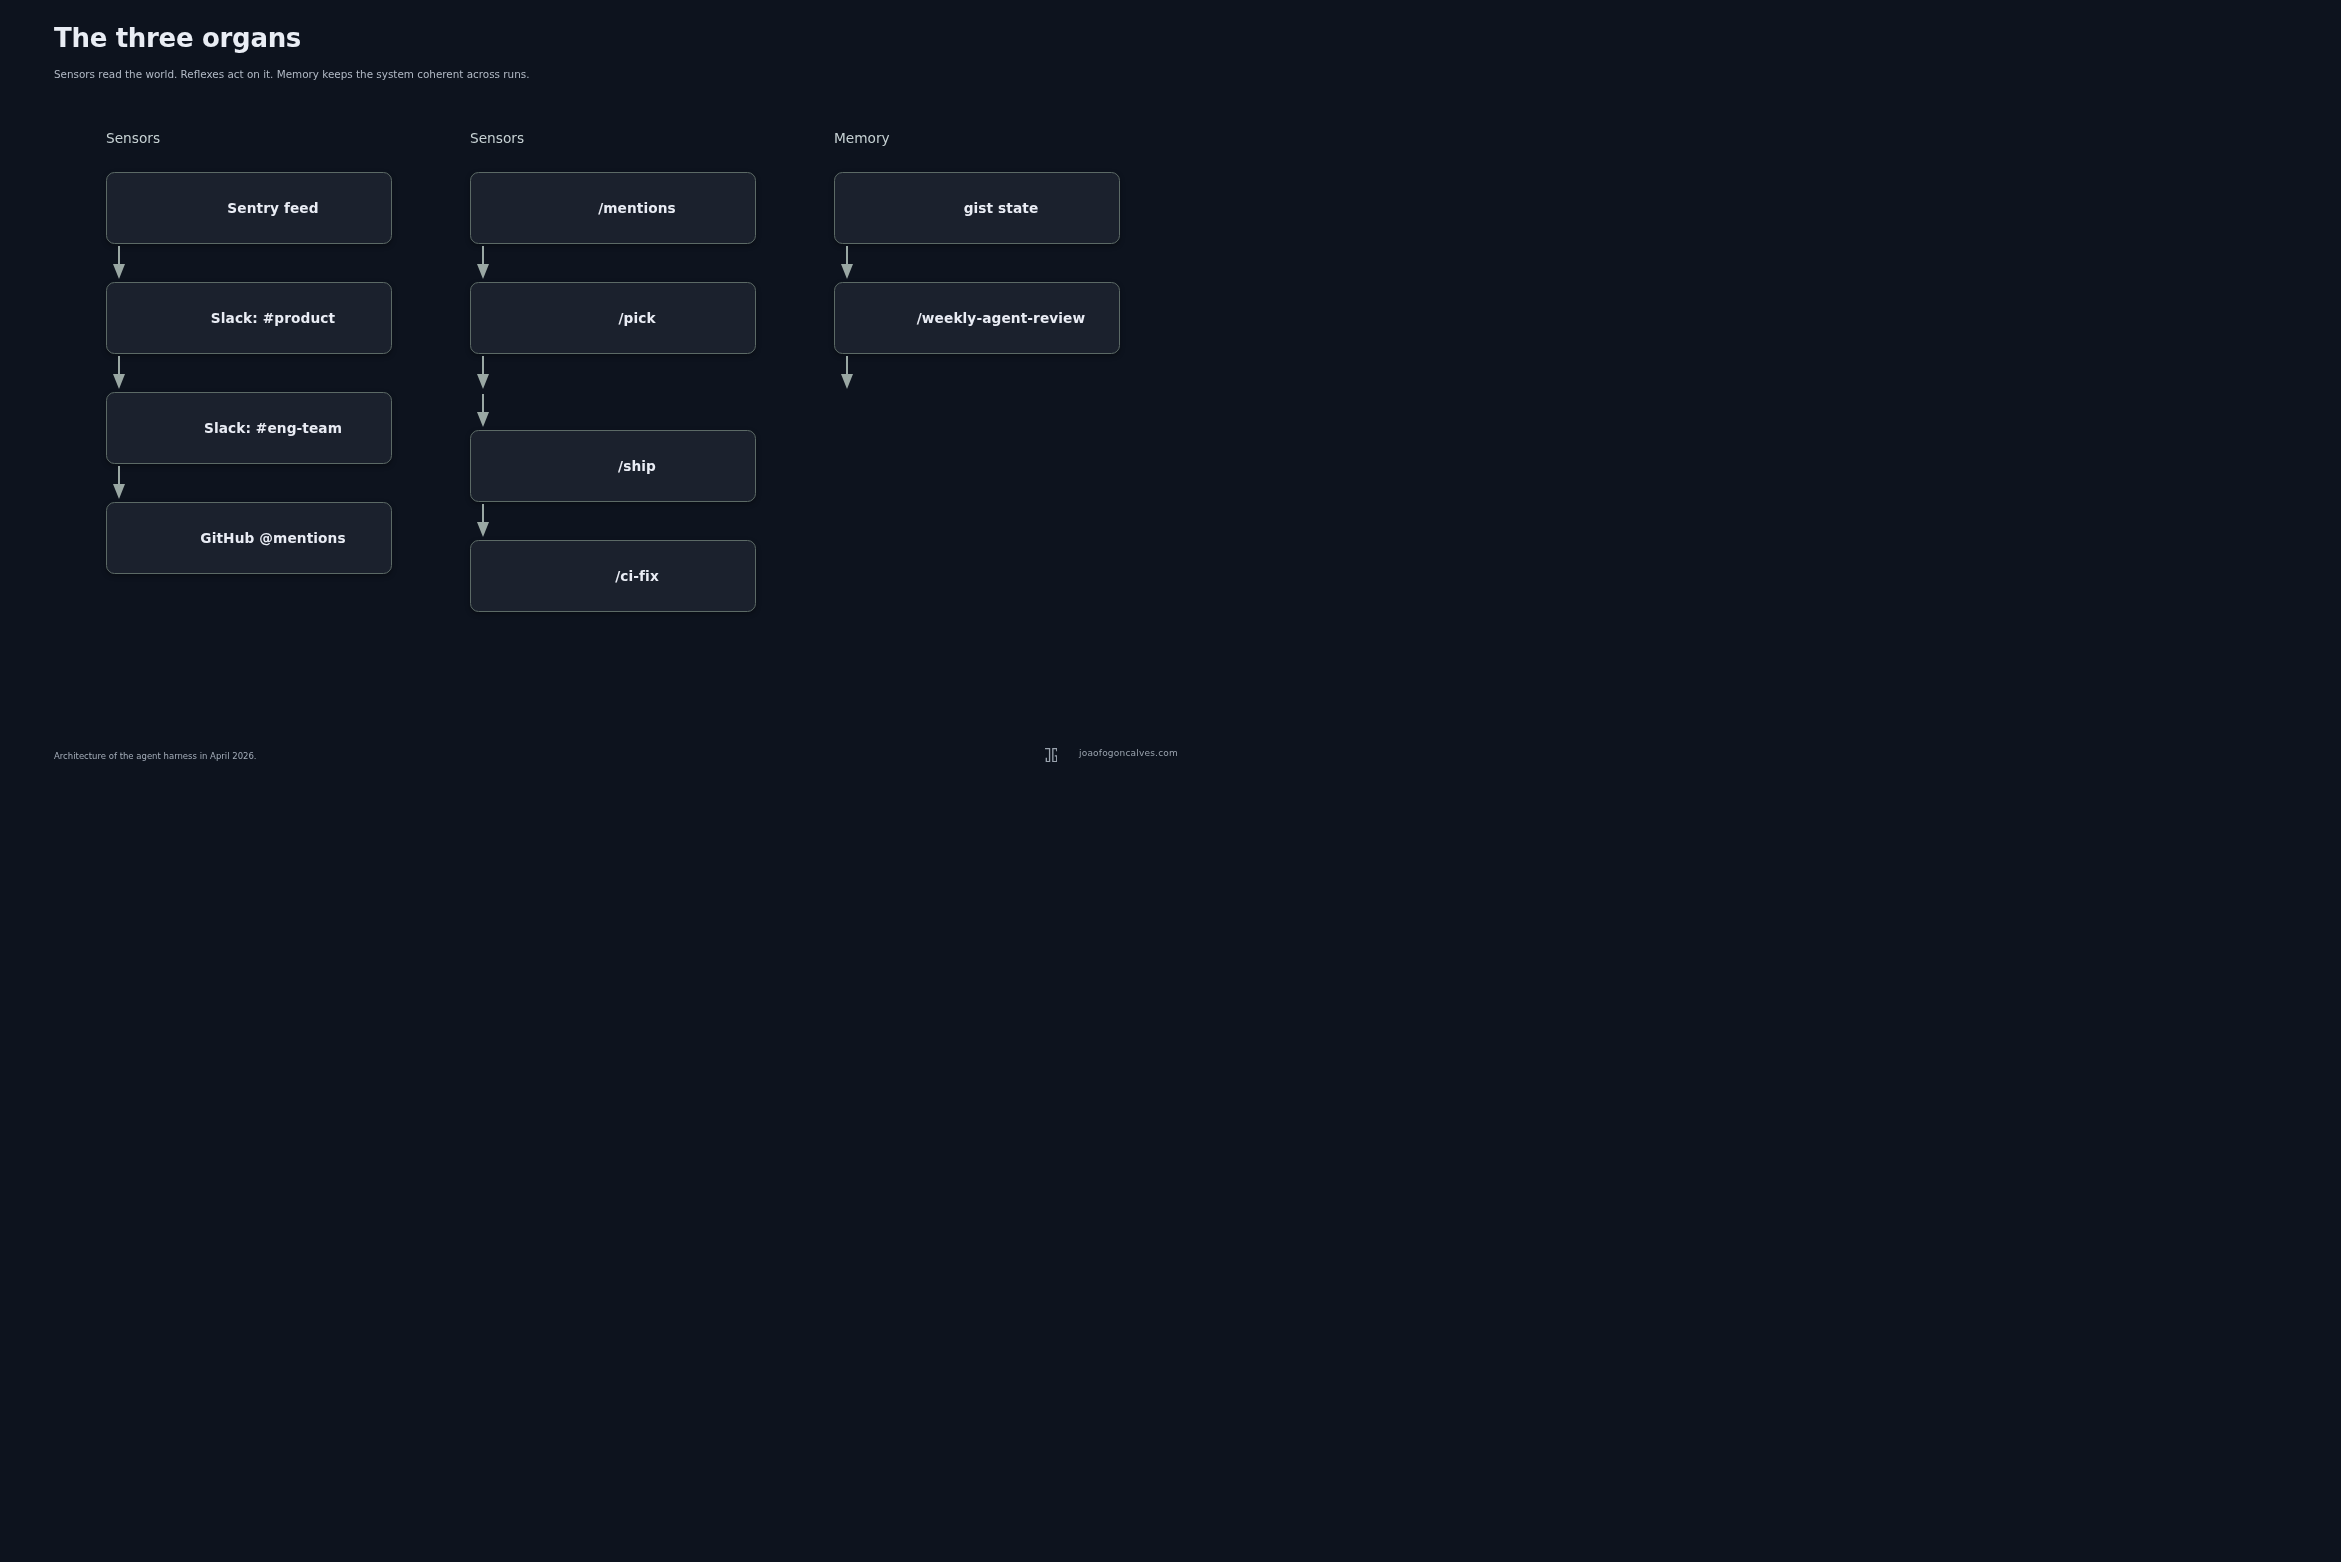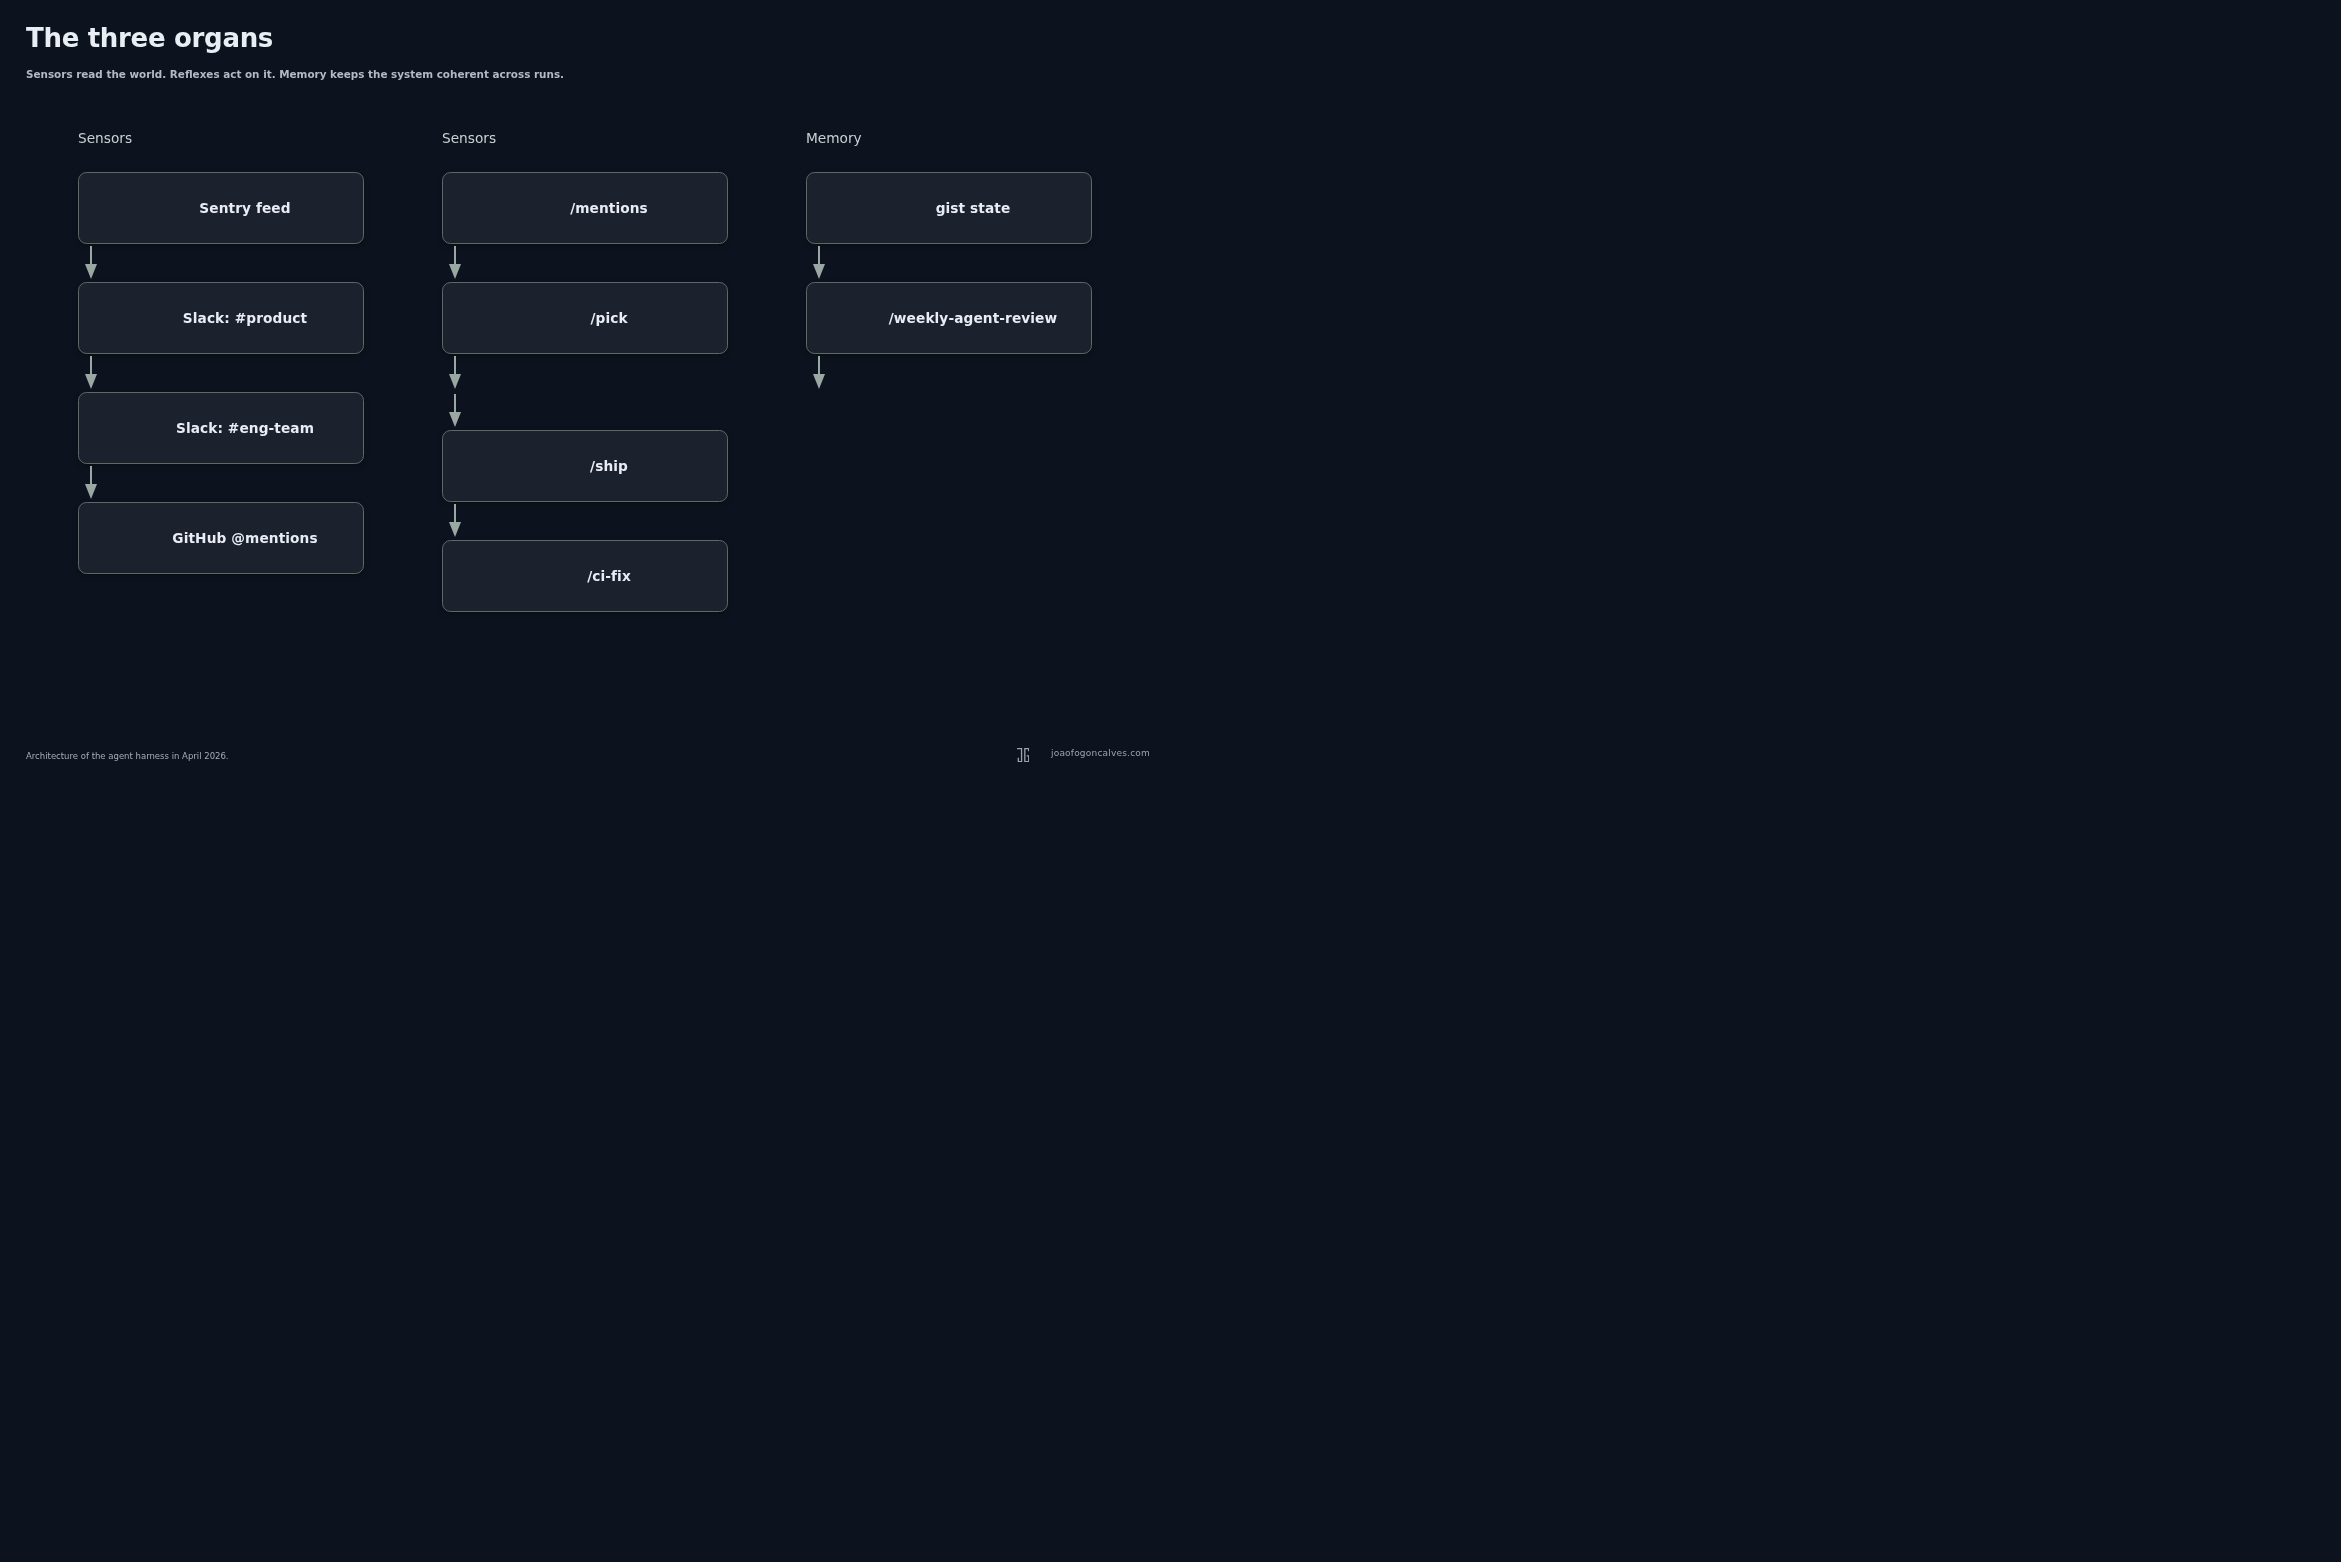--- a/index.html
+++ b/index.html
@@ -19,36 +19,37 @@
   body{
     font-family:"DejaVu Sans","Liberation Sans",sans-serif;
     color:var(--box-text);
   }
   .canvas{
     position:relative;
     width:1171px;
     height:781px;
     background:var(--bg);
     overflow:hidden;
+    margin-left:28px;
   }
   .header-block{
     position:absolute;
     left:26px;
     top:23.4px;
   }
   .page-title{
     font-size:26px;
     font-weight:700;
     letter-spacing:-0.3px;
     color:var(--title-text);
   }
   .page-subtitle{
     margin-top:14.3px;
     font-size:10.4px;
-    font-weight:700;
+    font-weight:400;
     color:var(--subtitle-text);
   }
   .columns{
     position:absolute;
     left:78px;
     top:130px;
     width:1015px;
     display:flex;
     gap:78px;
     align-items:flex-start;

